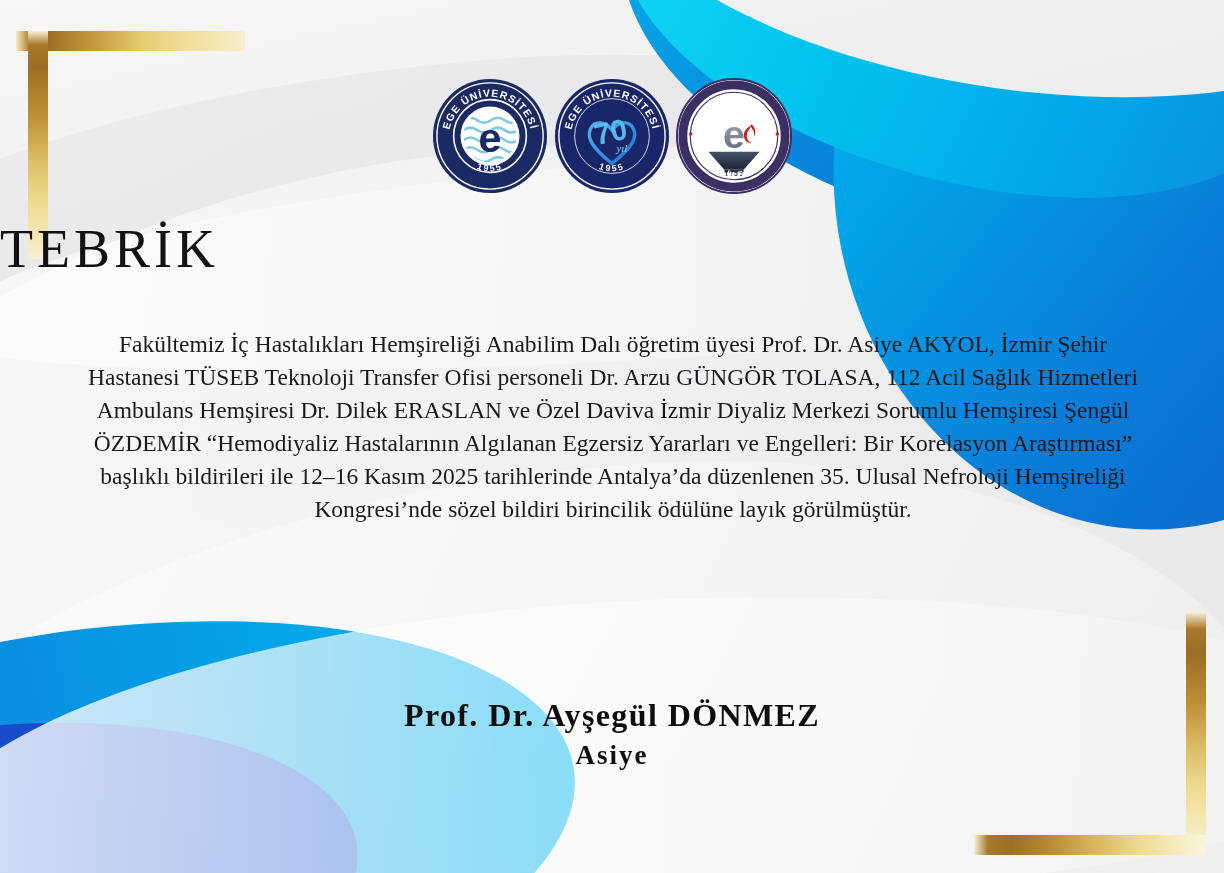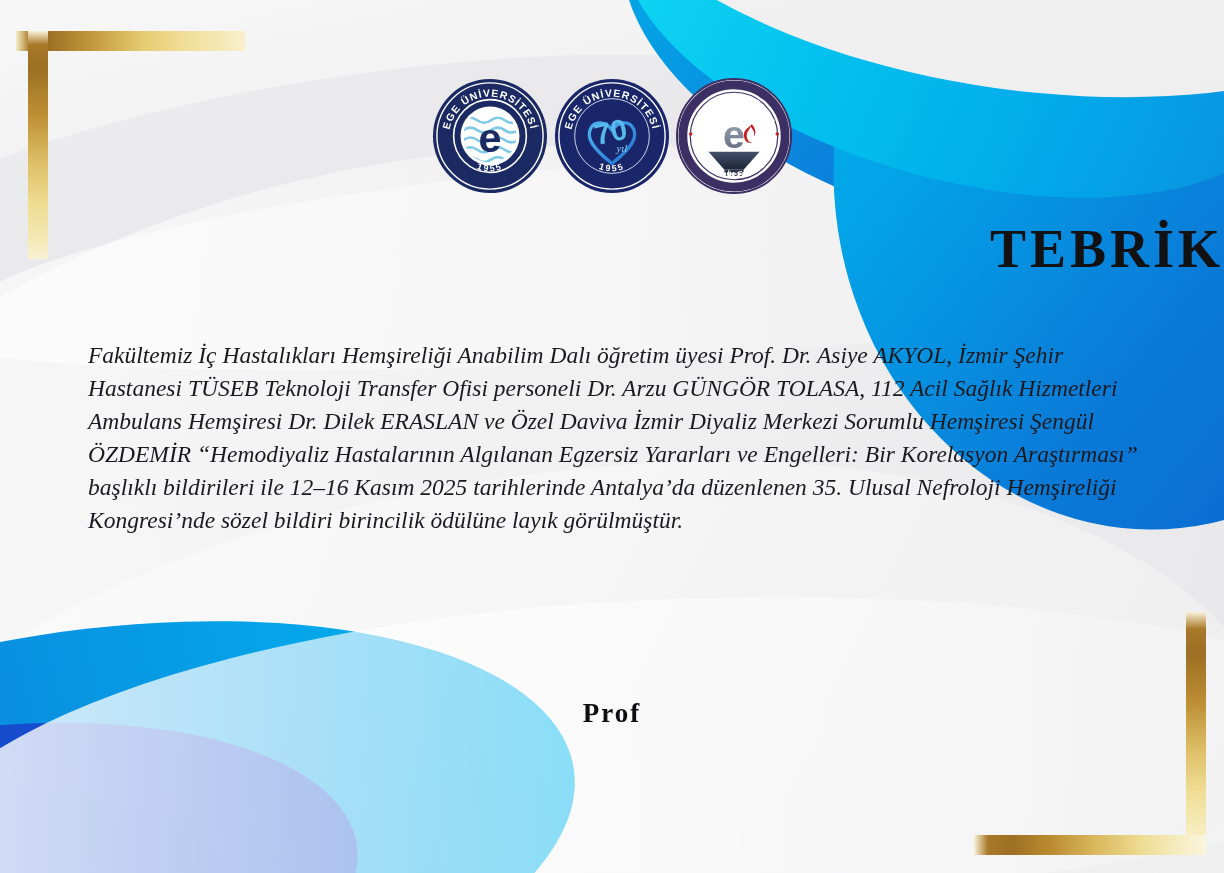--- a/index.html
+++ b/index.html
@@ -212,38 +212,37 @@
     width: 118px;
     height: 120px;
     flex: 0 0 auto;
   }
 
   .page-title {
     position: absolute;
     top: 218px;
     left: 0;
     right: 0;
-    text-align: right;
+    text-align: left;
     font-size: 54px;
-    font-weight: 700;
+    font-weight: 400;
     letter-spacing: 4px;
     color: #121215;
     font-family: "Liberation Serif", "DejaVu Serif", serif;
   }
 
   .body-text {
     position: absolute;
-    top: 339px;
+    top: 328px;
     left: 88px;
     width: 1050px;
-    text-align: left;
+    text-align: center;
     font-size: 23.5px;
     line-height: 33px;
     color: #1a1a1e;
-    font-style: italic;
   }
 
   .closing-text {
     position: absolute;
     top: 592px;
     left: 0;
     right: 0;
     text-align: center;
     font-size: 22.5px;
     line-height: 32px;
@@ -399,17 +398,18 @@
         </svg>
       </div>
     </div>
 
     <div class="page-title">TEBRİK</div>
 
     <div class="body-text">Fakültemiz İç Hastalıkları Hemşireliği Anabilim Dalı öğretim üyesi Prof. Dr. Asiye AKYOL, İzmir Şehir Hastanesi TÜSEB Teknoloji Transfer Ofisi personeli Dr. Arzu GÜNGÖR TOLASA, 112 Acil Sağlık Hizmetleri Ambulans Hemşiresi Dr. Dilek ERASLAN ve Özel Daviva İzmir Diyaliz Merkezi Sorumlu Hemşiresi Şengül ÖZDEMİR “Hemodiyaliz Hastalarının Algılanan Egzersiz Yararları ve Engelleri: Bir Korelasyon Araştırması” başlıklı bildirileri ile 12–16 Kasım 2025 tarihlerinde Antalya’da düzenlenen 35. Ulusal Nefroloji Hemşireliği Kongresi’nde sözel bildiri birincilik ödülüne layık görülmüştür.</div>
 
 
     <div class="signature">
-      <div class="sig-role">Prof</div>
+      <div class="sig-name">Prof. Dr. Ayşegül DÖNMEZ</div>
+      <div class="sig-role">Asiye</div>
     </div>
 
   </div>
 </div>
 
 </body></html>

